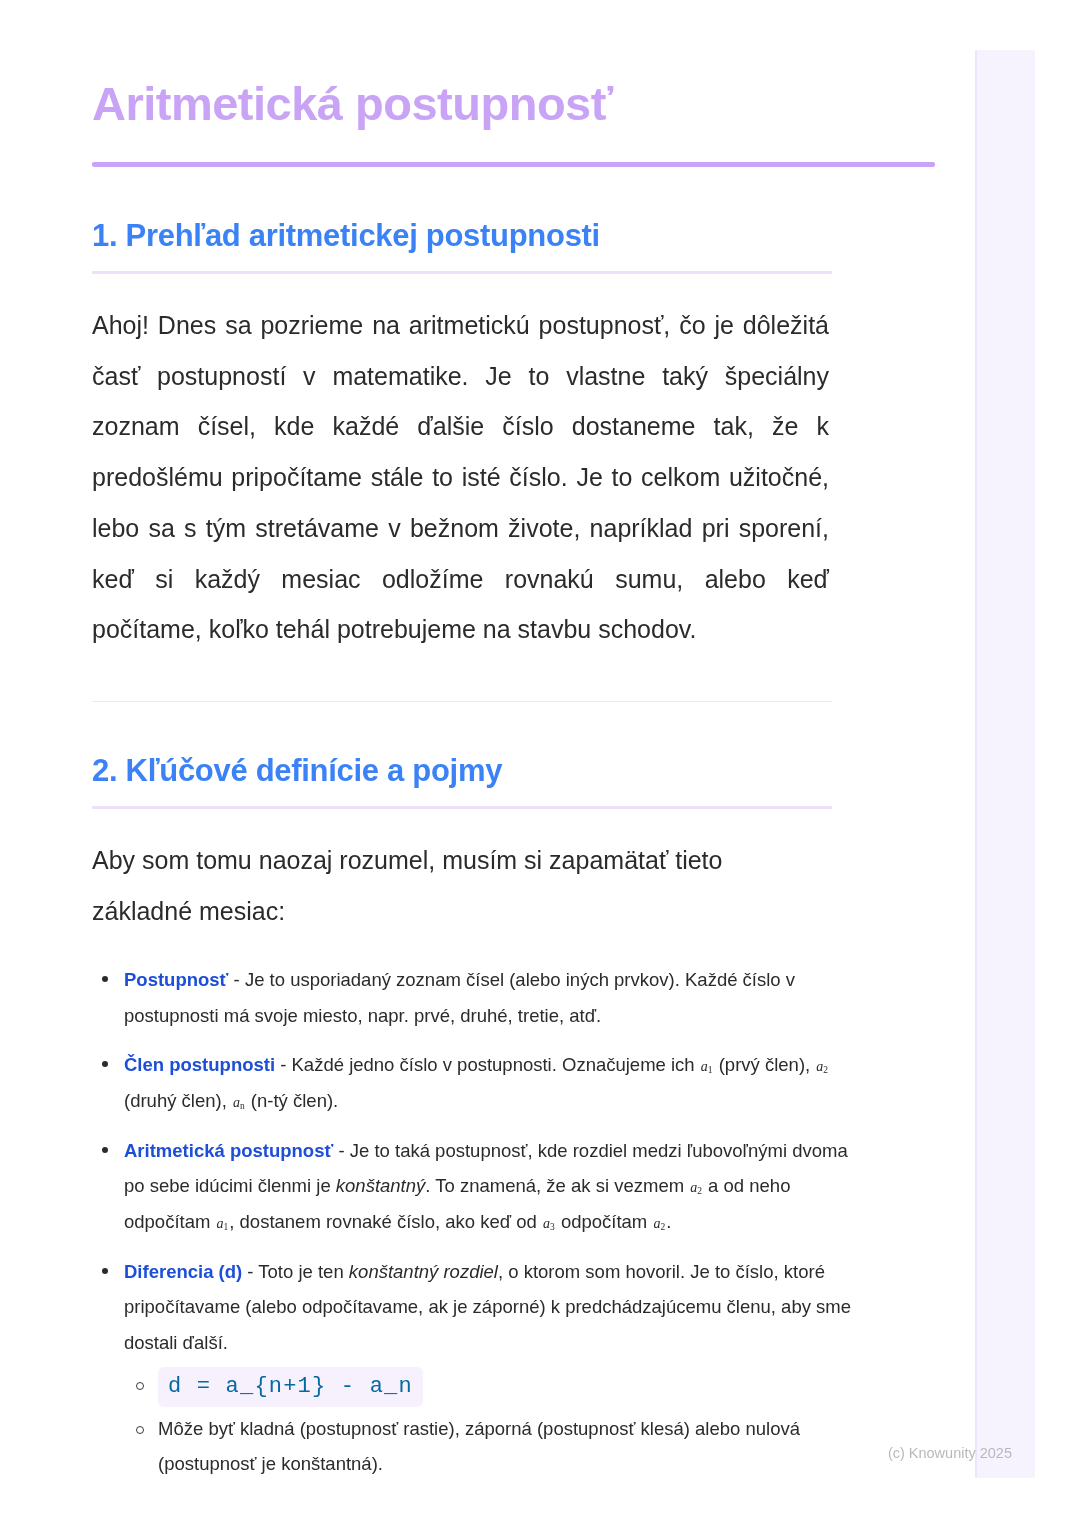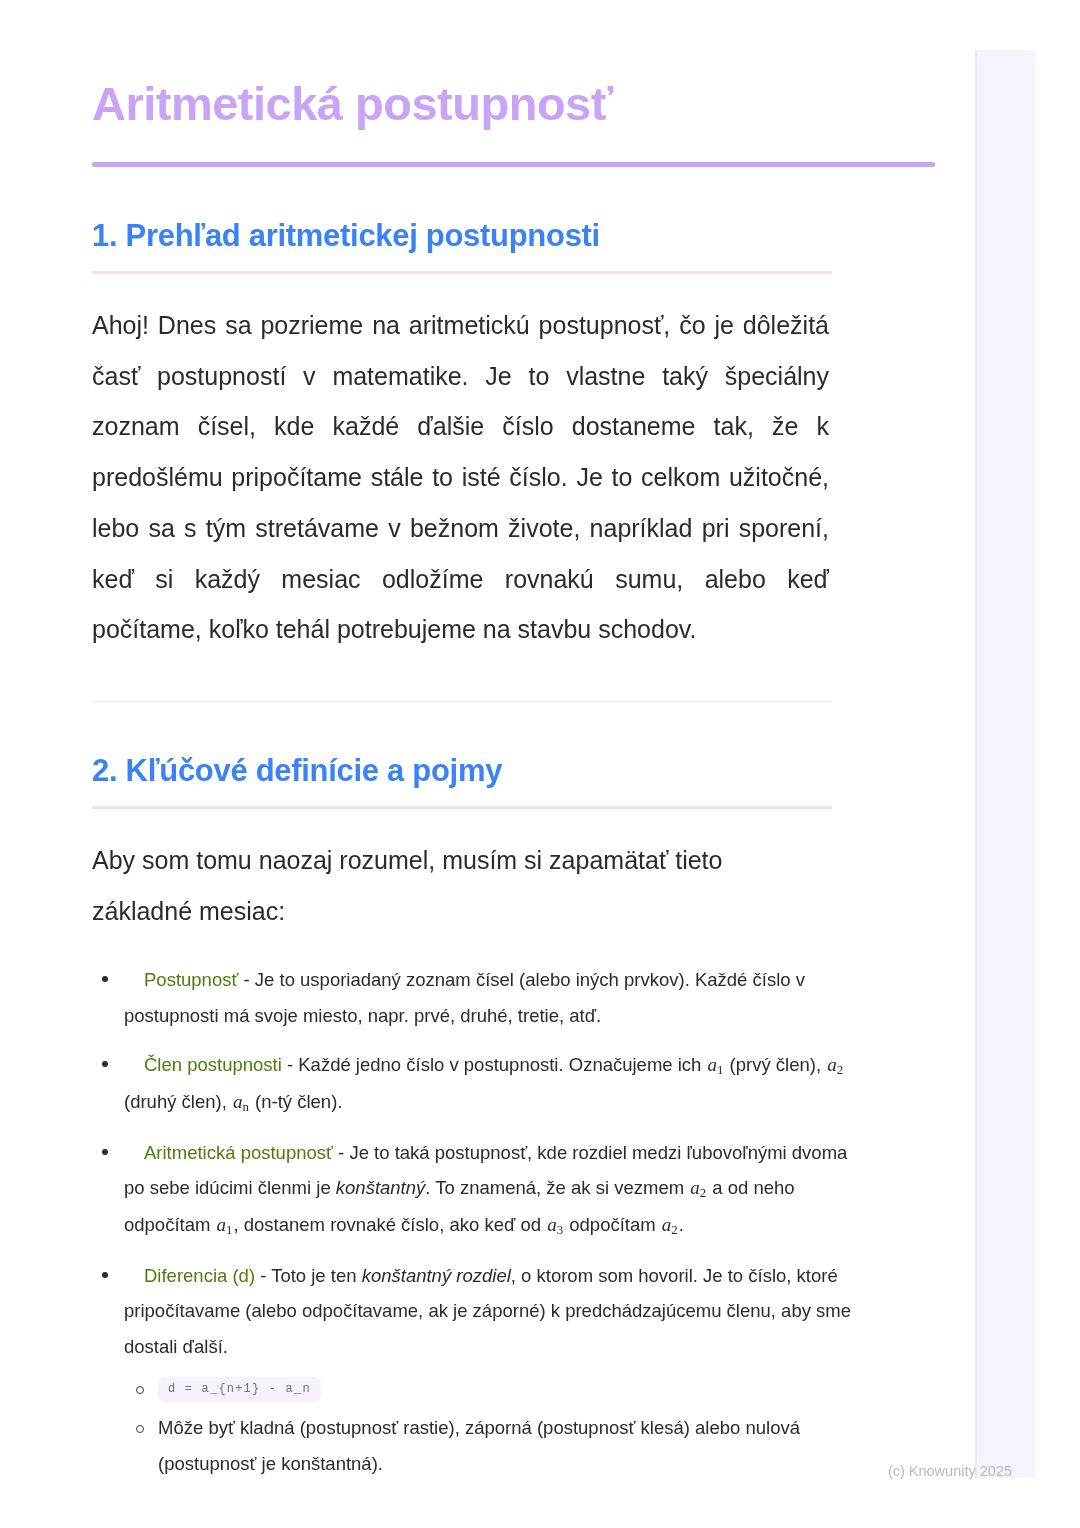--- a/index.html
+++ b/index.html
@@ -128,43 +128,43 @@
     content: "";
     position: absolute;
     left: 12px;
     top: 15px;
     width: 6px;
     height: 6px;
     border-radius: 50%;
     border: 1.5px solid #3a3a3a;
     background: transparent;
   }
-  .term { font-weight: normal; color: #4d7c0f; margin-left: 20px; }
+  .term { font-weight: bold; color: #1d4ed8; }
   .ital { font-style: italic; }
 
   
   .math {
     font-family: "Liberation Serif", serif;
     font-style: italic;
-    font-size: 19px;
+    font-size: 14px;
     padding: 0 1px;
   }
   .math sub {
     font-size: 0.68em;
     font-style: normal;
     vertical-align: -0.22em;
     font-family: "Liberation Serif", serif;
   }
 
   
   .code {
     display: inline-block;
     font-family: "Liberation Mono", monospace;
-    font-size: 12px;
-    color: #737373;
+    font-size: 22px;
+    color: #0369a1;
     background: #f6f1fd;
     border-radius: 6px;
     padding: 4px 10px;
     letter-spacing: 1.2px;
     line-height: 1.45;
     vertical-align: middle;
   }
   .code.tiny { padding: 4px 9px; letter-spacing: 0; }
   .code-line { margin-top: 6px; }
 
@@ -181,21 +181,21 @@
     font-size: 18.5px;
     line-height: 2.0;
     text-align: justify;
     color: #2b2b2b;
   }
 
   
   .footer {
     position: absolute;
     right: 68px;
-    bottom: 49px;
+    bottom: 67px;
     font-size: 14.5px;
     color: #b9b9bd;
     z-index: 3;
   }
 </style>
 </head>
 <body>
 
 <div class="right-panel"></div>
 

